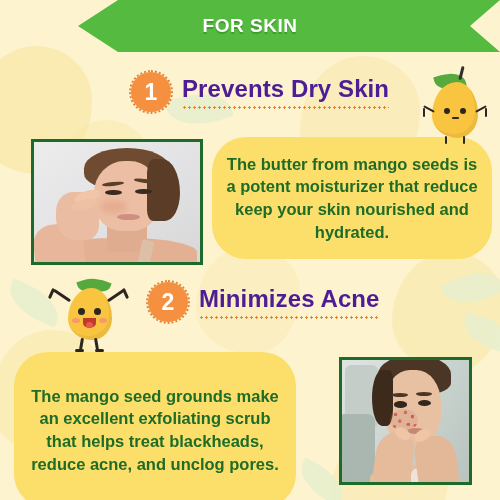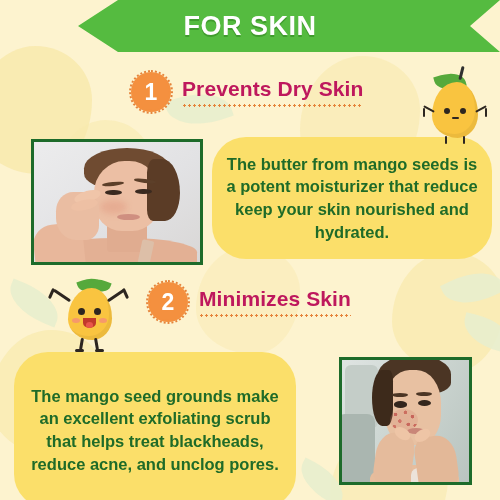--- a/index.html
+++ b/index.html
@@ -66,21 +66,21 @@
     width: 500px;
     height: 52px;
     display: flex;
     align-items: center;
     justify-content: center;
     z-index: 4;
     pointer-events: none;
   }
   .ribbon-title {
     color: #ffffff;
-    font-size: 27px;
+    font-size: 19px;
     font-weight: bold;
     letter-spacing: .5px;
     text-shadow: 0 2px 0 rgba(40,120,25,.45);
   }
 
   
   .sec-head {
     position: absolute;
     display: flex;
     align-items: center;
@@ -112,22 +112,22 @@
     font-weight: bold;
     line-height: 1;
     position: relative;
     z-index: 2;
   }
   .sec-title-wrap {
     margin-left: 11px;
     position: relative;
   }
   .sec-title {
-    color: #be185d;
-    font-size: 21px;
+    color: #4c1d95;
+    font-size: 24px;
     font-weight: bold;
     letter-spacing: .1px;
     white-space: nowrap;
     display: block;
   }
   .dotline {
     display: block;
     height: 3px;
     margin-top: 3px;
     background-image: radial-gradient(circle, #e5833a 1.1px, transparent 1.3px);
@@ -354,21 +354,21 @@
     <div class="limb" style="left:47px; top:66px; width:3px; height:12px; transform:rotate(-10deg);"></div>
     <div class="limb" style="left:27px; top:77px; width:9px; height:3px;"></div>
     <div class="limb" style="left:47px; top:77px; width:9px; height:3px;"></div>
   </div>
 
   <div class="sec-head" style="left:148px; top:282px;">
     <div class="num-badge">
       <span>2</span>
     </div>
     <div class="sec-title-wrap">
-      <span class="sec-title">Minimizes Skin</span>
+      <span class="sec-title">Minimizes Acne</span>
       <span class="dotline"></span>
     </div>
   </div>
 
   <div class="text-card" style="left:14px; top:352px; width:282px; height:156px;">
     <div class="card-text">The mango seed grounds make an excellent exfoliating scrub that helps treat blackheads, reduce acne, and unclog pores.</div>
   </div>
 
   <div class="photo-frame" style="left:339px; top:357px; width:133px; height:128px;">
     <div class="photo-inner">

